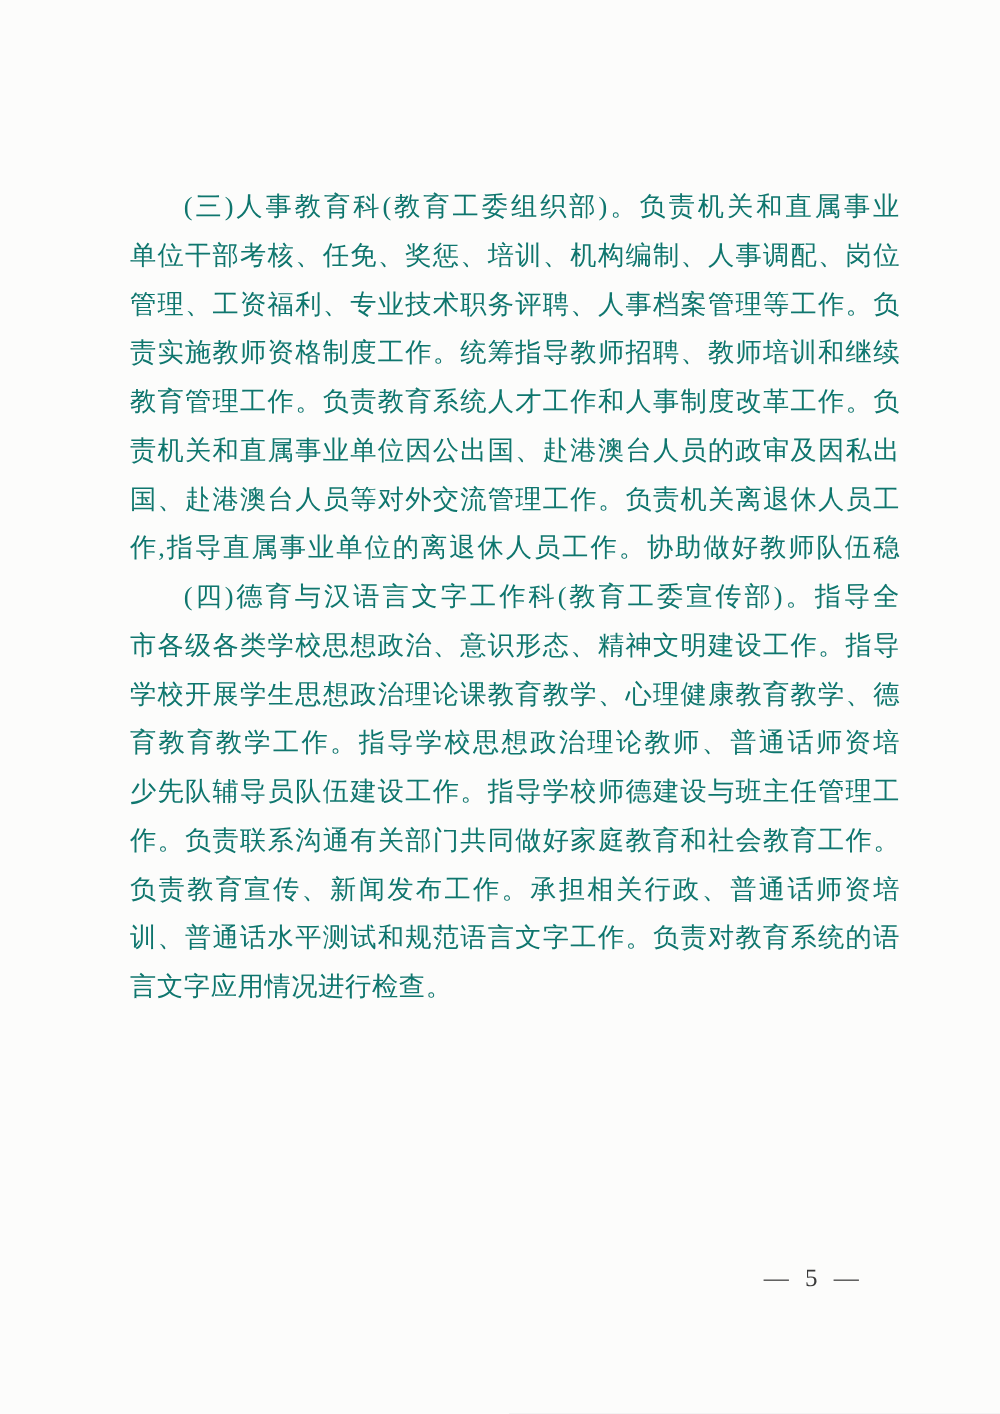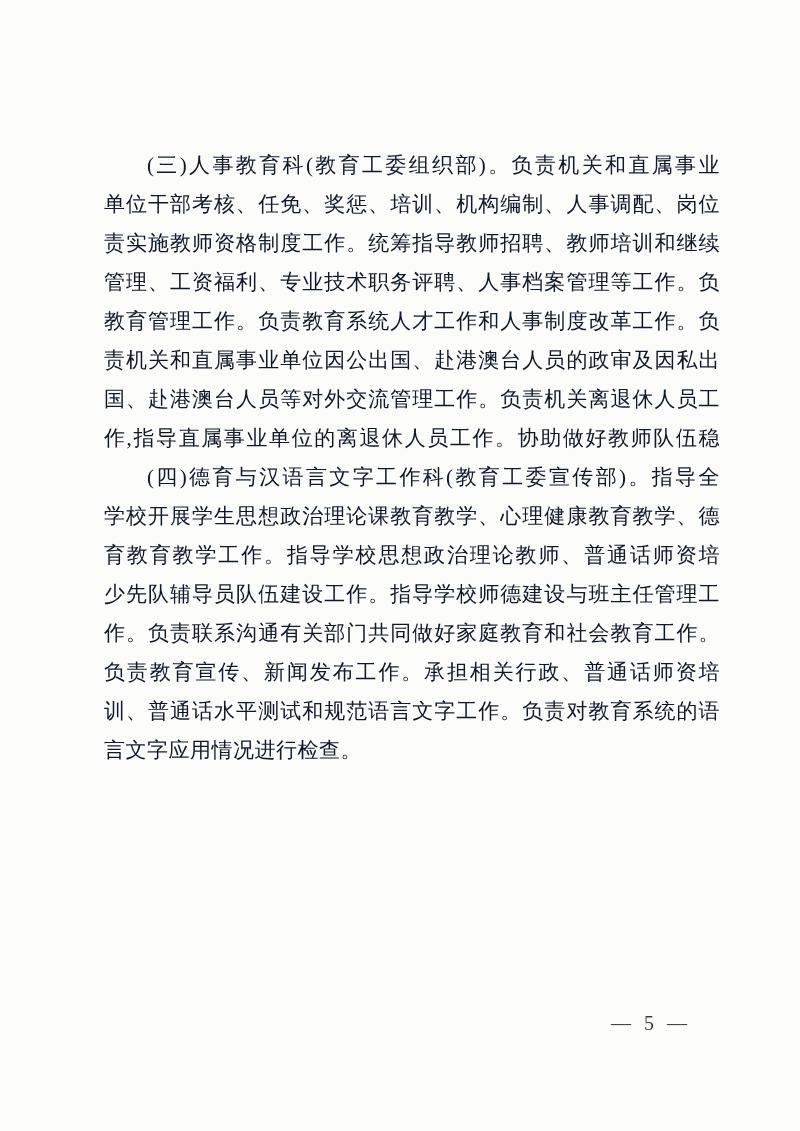--- a/index.html
+++ b/index.html
@@ -23,21 +23,21 @@
     width: 616px;
   }
   .paragraph {
     margin: 0;
     padding: 0;
   }
   .line {
     height: 39px;
     line-height: 39px;
     font-size: 21px;
-    color: #0f172a;
+    color: #0f766e;
     text-align: justify;
     text-align-last: justify;
     overflow: hidden;
     letter-spacing: 0.5px;
   }
   .line.first {
     padding-left: 43px;
   }
   .line.last {
     text-align-last: left;
@@ -53,29 +53,30 @@
   }
 </style>
 </head>
 <body>
 
 <div class="page">
   <div class="document-body">
       <div class="paragraph">
         <div class="line first">(三)人事教育科(教育工委组织部)。负责机关和直属事业</div>
         <div class="line">单位干部考核、任免、奖惩、培训、机构编制、人事调配、岗位</div>
+        <div class="line">管理、工资福利、专业技术职务评聘、人事档案管理等工作。负</div>
         <div class="line">责实施教师资格制度工作。统筹指导教师招聘、教师培训和继续</div>
-        <div class="line">管理、工资福利、专业技术职务评聘、人事档案管理等工作。负</div>
         <div class="line">教育管理工作。负责教育系统人才工作和人事制度改革工作。负</div>
         <div class="line">责机关和直属事业单位因公出国、赴港澳台人员的政审及因私出</div>
         <div class="line">国、赴港澳台人员等对外交流管理工作。负责机关离退休人员工</div>
         <div class="line">作,指导直属事业单位的离退休人员工作。协助做好教师队伍稳</div>
       </div>
       <div class="paragraph">
         <div class="line first">(四)德育与汉语言文字工作科(教育工委宣传部)。指导全</div>
+        <div class="line">市各级各类学校思想政治、意识形态、精神文明建设工作。指导</div>
         <div class="line">学校开展学生思想政治理论课教育教学、心理健康教育教学、德</div>
         <div class="line">育教育教学工作。指导学校思想政治理论教师、普通话师资培</div>
         <div class="line">少先队辅导员队伍建设工作。指导学校师德建设与班主任管理工</div>
         <div class="line">作。负责联系沟通有关部门共同做好家庭教育和社会教育工作。</div>
         <div class="line">负责教育宣传、新闻发布工作。承担相关行政、普通话师资培</div>
         <div class="line">训、普通话水平测试和规范语言文字工作。负责对教育系统的语</div>
         <div class="line last">言文字应用情况进行检查。</div>
       </div>
     </div>
   <div class="page-footer">—  5  —</div>

